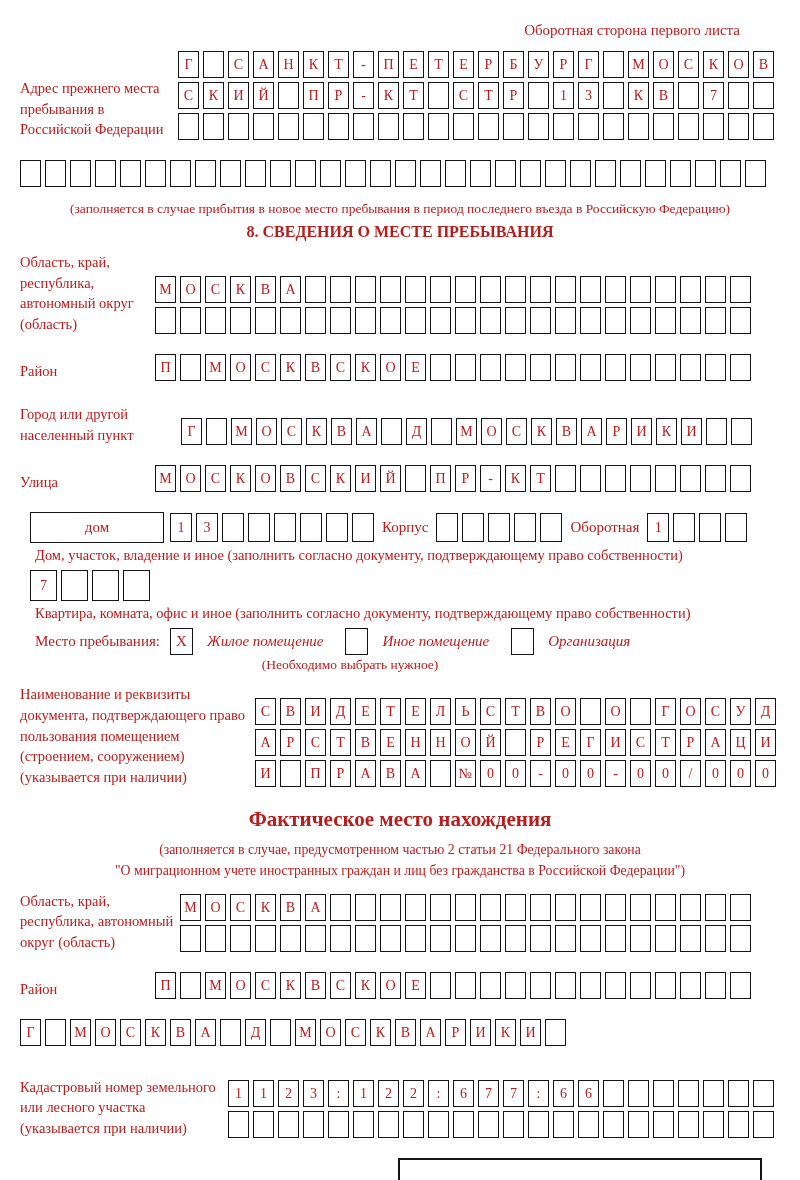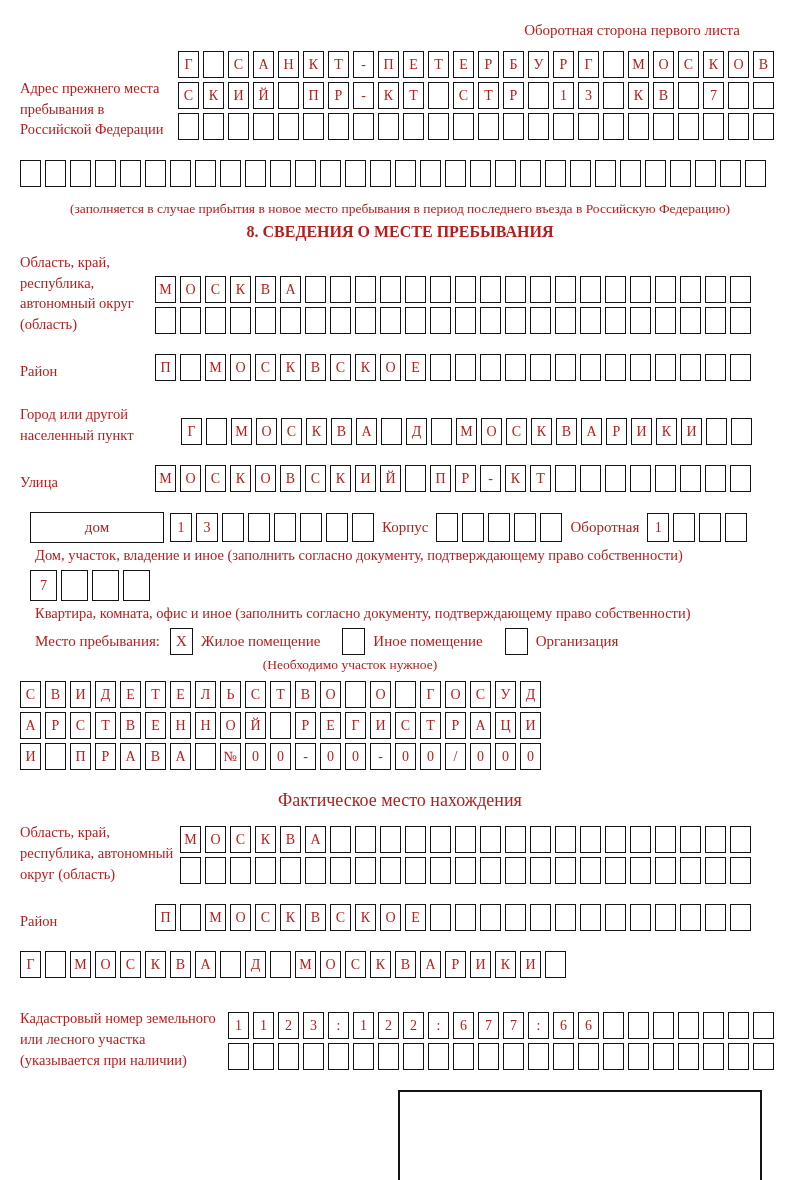--- a/index.html
+++ b/index.html
@@ -33,23 +33,23 @@
     display:flex;align-items:center;justify-content:center;font-size:15px;background:#fff;flex:0 0 auto;
   }
   .bigbox.dom{width:134px;} .bigbox.kvart{width:198px;}
   .inline-label{font-size:15px;flex:0 0 auto;padding:0 2px;}
   .mesto{display:flex;align-items:center;margin:6px 0 2px 15px;font-size:15px;}
   .mesto-label{margin-right:10px;}
   .checkbox{
     box-sizing:border-box;width:23px;height:27px;border:1.7px solid #141414;
     display:inline-flex;align-items:center;justify-content:center;font-size:15px;flex:0 0 auto;
   }
-  .opt{margin:0 22px 0 8px;}
+  .opt{margin:0 22px 0 14px;font-style:italic;}
   .choose-note{width:660px;text-align:center;font-size:13.5px;margin:2px 0 8px 0;}
-  .fact-title{text-align:center;font-weight:normal;font-size:18px;margin:12px 0 8px 0;}
+  .fact-title{text-align:center;font-weight:bold;font-size:21px;margin:12px 0 8px 0;}
   .fact-note{text-align:center;font-size:13.8px;line-height:1.5;margin:0 0 6px 0;}
   .mark-area{margin-left:378px;margin-top:6px;width:386px;}
   .mark-box{box-sizing:border-box;width:364px;height:168px;border:2px solid #141414;background:#fff;}
   .mt14{margin-top:14px;}
 </style>
 </head>
 <body>
 
 <div class="page">
 
@@ -363,23 +363,24 @@
 
   <div class="mesto">
     <span class="mesto-label">Место пребывания:</span>
     <span class="checkbox">X</span>
     <span class="opt">Жилое помещение</span>
     <span class="checkbox"></span>
     <span class="opt">Иное помещение</span>
     <span class="checkbox"></span>
     <span class="opt">Организация</span>
   </div>
-  <div class="choose-note">(Необходимо участок нужное)</div>
-
-  <div class="field">
+  <div class="choose-note">(Необходимо выбрать нужное)</div>
+
+  <div class="field">
+    <div class="field-label w235">Наименование и реквизиты документа, подтверждающего право пользования помещением (строением, сооружением) (указывается при наличии)</div>
     <div class="rows">
       <div class="cellrow">
           <div class="cell">С</div>
           <div class="cell">В</div>
           <div class="cell">И</div>
           <div class="cell">Д</div>
           <div class="cell">Е</div>
           <div class="cell">Т</div>
           <div class="cell">Е</div>
           <div class="cell">Л</div>
@@ -440,20 +441,24 @@
           <div class="cell">0</div>
           <div class="cell">/</div>
           <div class="cell">0</div>
           <div class="cell">0</div>
           <div class="cell">0</div>
         </div>
     </div>
   </div>
 
   <div class="fact-title">Фактическое место нахождения</div>
+  <div class="fact-note">
+    <span>(заполняется в случае, предусмотренном частью 2 статьи 21 Федерального закона</span><br>
+    <span>"О миграционном учете иностранных граждан и лиц без гражданства в Российской Федерации")</span>
+  </div>
 
   <div class="field">
     <div class="field-label w160">Область, край, республика, автономный округ (область)</div>
     <div class="rows">
       <div class="cellrow">
           <div class="cell">М</div>
           <div class="cell">О</div>
           <div class="cell">С</div>
           <div class="cell">К</div>
           <div class="cell">В</div>

